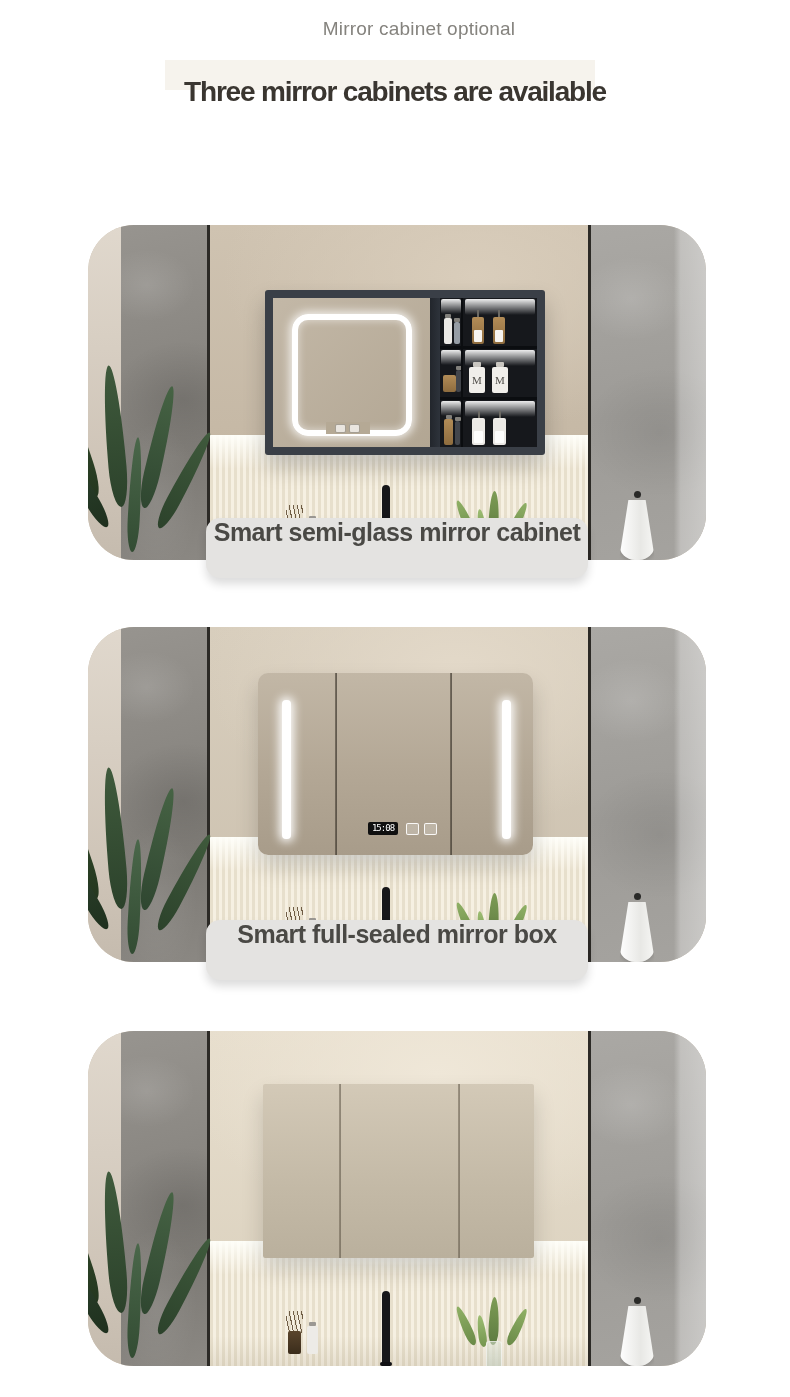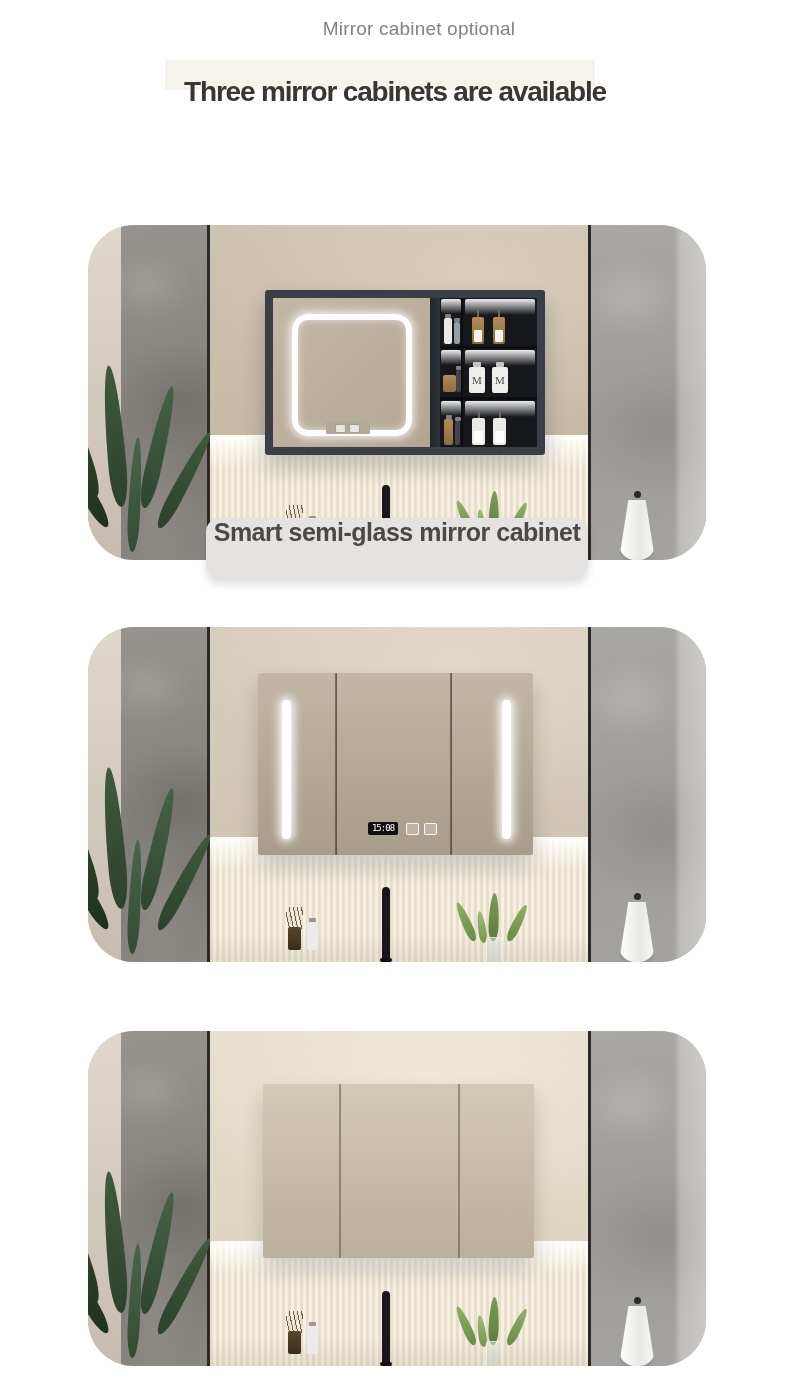--- a/index.html
+++ b/index.html
@@ -123,21 +123,21 @@
   .bt.pump::before{content:"";position:absolute;left:50%;transform:translateX(-50%);
     top:-7px;width:2px;height:7px;background:#6b6963;}
   .mbt{position:absolute;background:#f0eeea;border-radius:2px;display:flex;align-items:center;justify-content:center;}
   .mbt::before{content:"";position:absolute;left:50%;transform:translateX(-50%);top:-5px;width:8px;height:5px;
     background:#c9c6c0;border-radius:1px;}
   .mbt span{font-family:"Liberation Serif",serif;font-size:11px;color:#4e4c48;line-height:1;}
 
   
   .cab2{position:absolute;left:170px;top:46px;width:275px;height:182px;
     background:linear-gradient(180deg,#c2b7a6 0%,#b3a795 55%,#a89c8a 100%);
-    border-radius:2px;box-shadow:0 12px 22px rgba(0,0,0,.18);z-index:2;}
+    border-radius:10px;box-shadow:0 12px 22px rgba(0,0,0,.18);z-index:2;}
   .dseam{position:absolute;top:0;width:2px;height:100%;
     background:linear-gradient(90deg,rgba(70,62,50,.55),rgba(40,35,28,.65));}
   .ds1{left:77px}.ds2{left:192px}
   .ledv{position:absolute;top:27px;width:9px;height:139px;background:#ffffff;border-radius:4px;
     box-shadow:0 0 10px 3px rgba(255,255,255,.95);}
   .lv1{left:24px}.lv2{left:244px}
   .clock{position:absolute;left:110px;top:149px;width:30px;height:13px;background:#101010;border-radius:2px;
     color:#ffffff;font-size:9px;line-height:13px;text-align:center;
     font-family:"DejaVu Sans Mono",monospace;letter-spacing:-1px;}
   .cbtn{position:absolute;top:150px;width:11px;height:10px;border:1px solid rgba(255,255,255,.9);
@@ -270,20 +270,23 @@
     <div class="cab2">
       <i class="dseam ds1"></i>
       <i class="dseam ds2"></i>
       <i class="ledv lv1"></i>
       <i class="ledv lv2"></i>
       <div class="clock">15:08</div>
       <i class="cbtn cb1"></i>
       <i class="cbtn cb2"></i>
     </div>
   </div>
+  <div class="pill">
+    <span>Smart full-sealed mirror box</span>
+  </div>
 </div>
 
 <div class="card c3">
   <div class="scene">
     <div class="sliver"></div>
     <div class="marble-l"></div>
     <div class="seam-l"></div>
     <div class="wall"></div>
     <div class="flute"></div>
     <div class="underglow"></div>

